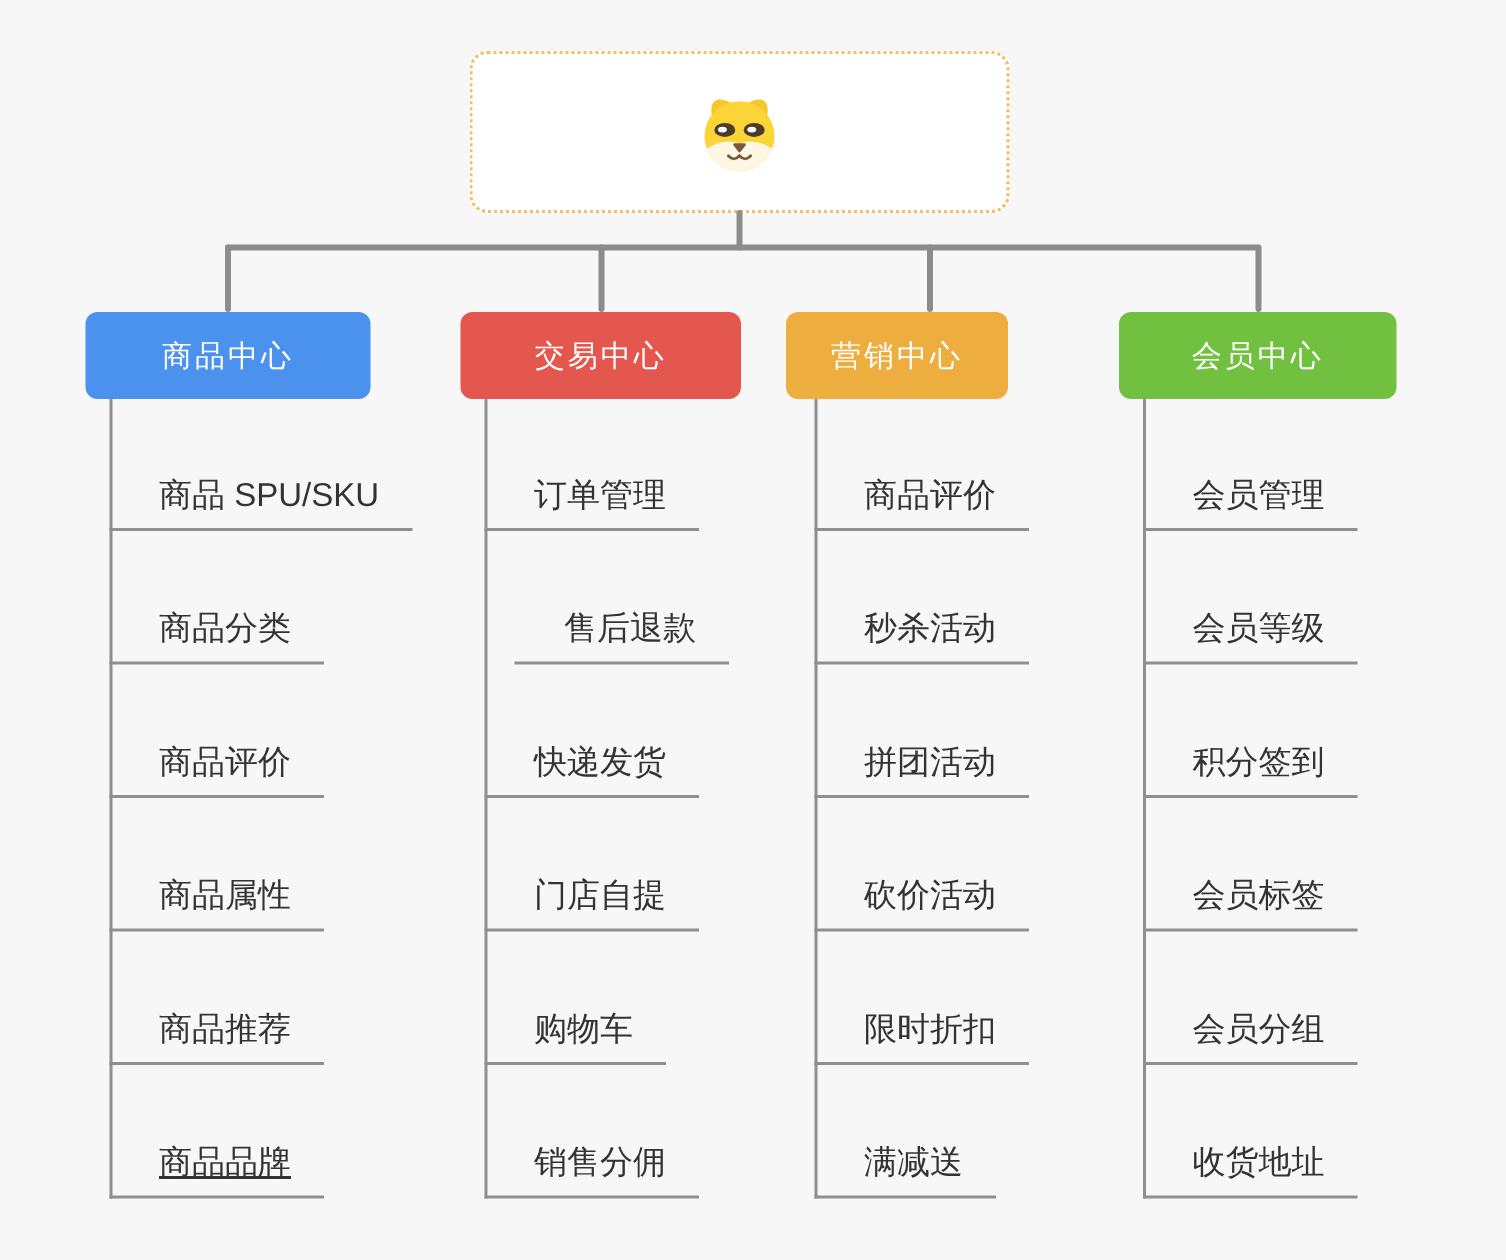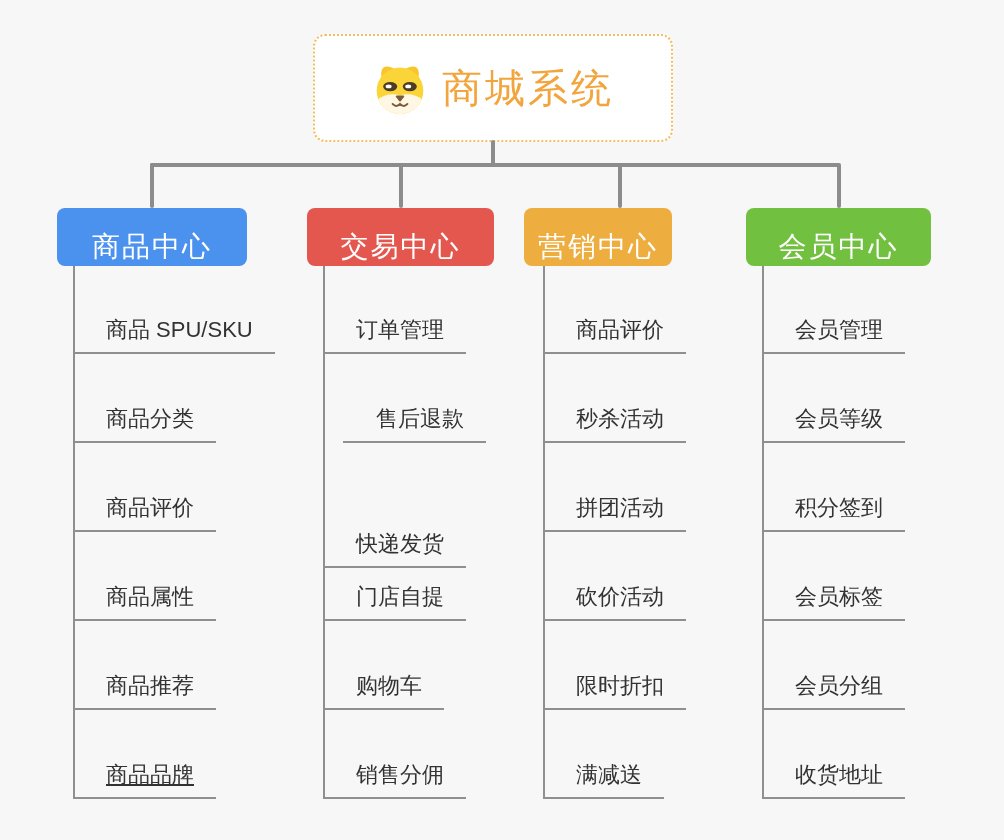--- a/index.html
+++ b/index.html
@@ -20,22 +20,22 @@
 
   
   .connector{position:absolute;background:var(--conn);border-radius:2px;}
   .root-stem{left:491px;top:140px;width:4px;height:27px;}
   .h-bar{left:150px;top:163px;width:690px;height:4px;}
   .branch-stem{width:4px;top:163px;height:45px;}
 
   
   .branch-box{
     position:absolute;top:208px;height:58px;border-radius:8px;
-    display:flex;align-items:flex-end;justify-content:center;
-    color:#FFFFFF;font-size:28px;letter-spacing:2px;white-space:nowrap;
+    display:flex;align-items:center;justify-content:center;
+    color:#FFFFFF;font-size:20px;letter-spacing:2px;white-space:nowrap;
   }
 
   
   .trunk{position:absolute;width:2px;background:var(--leafline);}
   .leaf{
     position:absolute;height:42px;box-sizing:border-box;
     display:flex;align-items:flex-end;
     border-bottom:2px solid var(--leafline);
     padding:0 22px 7px 33px;
     font-size:22px;color:var(--leaftext);white-space:nowrap;
@@ -57,21 +57,20 @@
       <path d="M48 26 C54 9 47 3 33 12 Z" fill="#F7C52C"></path>
       <circle cx="30" cy="34" r="25" fill="#FBD438"></circle>
       <path d="M5 44 Q17 35 30 39 Q43 35 55 44 L55 62 L5 62 Z" clip-path="url(#headClip)" fill="#FEF7E4"></path>
       <ellipse cx="19.5" cy="29.5" rx="7.5" ry="5" fill="#4C3B26"></ellipse>
       <ellipse cx="40.5" cy="29.5" rx="7.5" ry="5" fill="#4C3B26"></ellipse>
       <ellipse cx="17.8" cy="29.3" rx="3.2" ry="2.1" fill="#FFFFFF"></ellipse>
       <ellipse cx="38.8" cy="29.3" rx="3.2" ry="2.1" fill="#FFFFFF"></ellipse>
       <path d="M26.5 40 L33.5 40 L30 44.5 Z" fill="#7A5A3A" stroke="#7A5A3A" stroke-width="2" stroke-linejoin="round"></path>
       <path d="M22 48 q4 4.5 8 0 q4 4.5 8 0" stroke="#7A5A3A" stroke-width="2" fill="none" stroke-linecap="round"></path>
     </svg>
-    <span class="root-title">商城系统</span>
   </div>
 
   <div class="connector root-stem"></div>
   <div class="connector h-bar"></div>
 
   <div id="branches">
       <div class="connector branch-stem" style="left: 150px;"></div>
       <div class="branch-box" style="left: 57px; width: 190px; background: rgb(75, 145, 238);">
         <span>商品中心</span>
       </div>
@@ -98,21 +97,21 @@
       <div class="branch-box" style="left: 307px; width: 187px; background: rgb(228, 87, 79);">
         <span>交易中心</span>
       </div>
       <div class="trunk" style="left: 323px; top: 266px; height: 533px;"></div>
       <div class="leaf" style="left: 323px; top: 312px;">
         <span>订单管理</span>
       </div>
       <div class="leaf" style="left: 323px; top: 401px; margin-left: 20px;">
         <span>售后退款</span>
       </div>
-      <div class="leaf" style="left: 323px; top: 490px; margin-top: 36px;">
+      <div class="leaf" style="left: 323px; top: 490px;">
         <span>快递发货</span>
       </div>
       <div class="leaf" style="left: 323px; top: 579px;">
         <span>门店自提</span>
       </div>
       <div class="leaf" style="left: 323px; top: 668px;">
         <span>购物车</span>
       </div>
       <div class="leaf" style="left: 323px; top: 757px; font-family: Liberation Mono, monospace;">
         <span>销售分佣</span>

